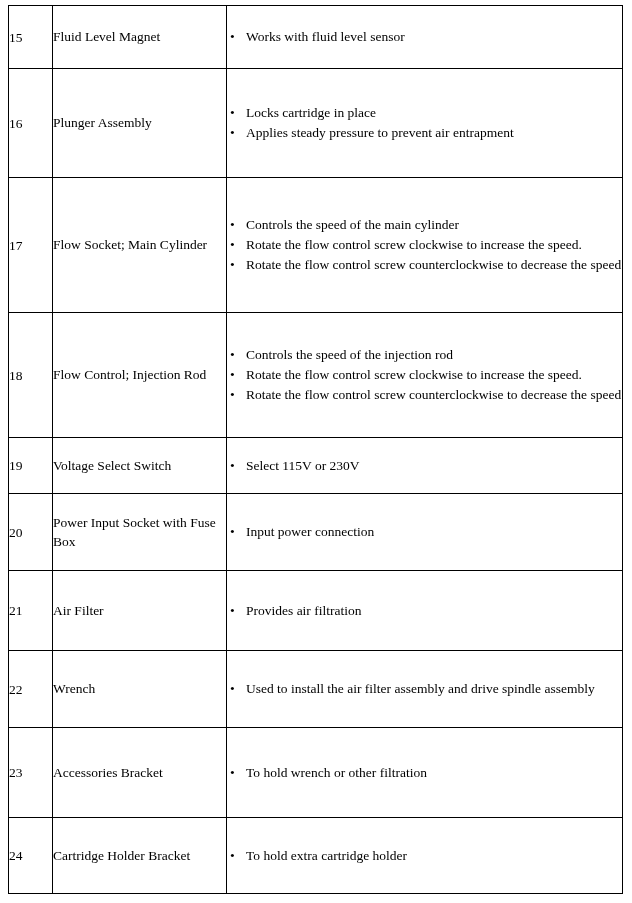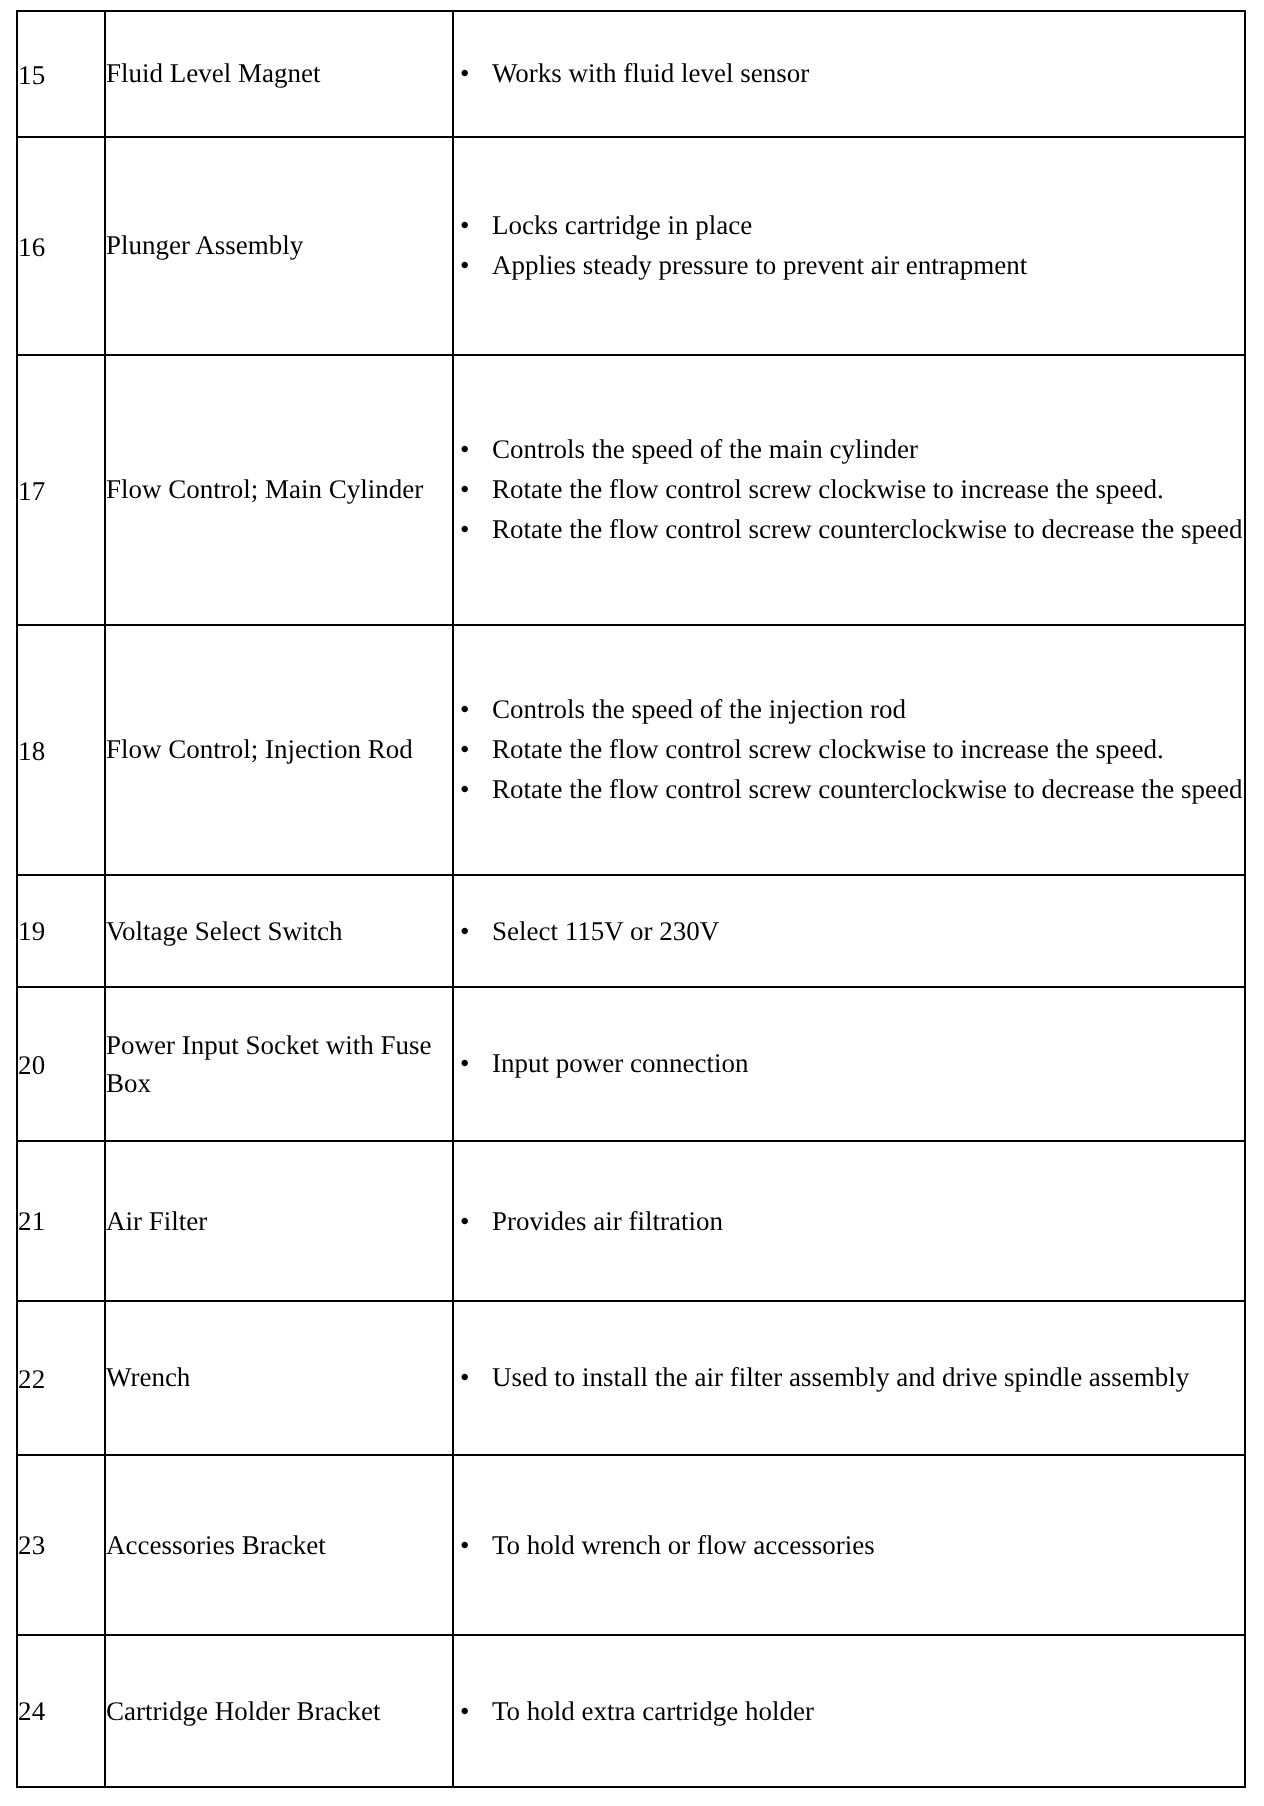--- a/index.html
+++ b/index.html
@@ -119,21 +119,21 @@
               </li>
               <li>
                 <span class="bullet-dot">•</span>
                 <span class="bullet-text">Applies steady pressure to prevent air entrapment</span>
               </li>
             </ul>
           </td>
         </tr>
         <tr style="height: 135px;">
           <td class="cell-num">17</td>
-          <td class="cell-name">Flow Control; Main Cylinder</td>
+          <td class="cell-name">Flow Socket; Main Cylinder</td>
           <td class="cell-func">
             <ul class="bullets">
               <li>
                 <span class="bullet-dot">•</span>
                 <span class="bullet-text">Controls the speed of the main cylinder</span>
               </li>
               <li>
                 <span class="bullet-dot">•</span>
                 <span class="bullet-text">Rotate the flow control screw clockwise to increase the speed.</span>
               </li>
@@ -212,21 +212,21 @@
             </ul>
           </td>
         </tr>
         <tr style="height: 90px;">
           <td class="cell-num">23</td>
           <td class="cell-name">Accessories Bracket</td>
           <td class="cell-func">
             <ul class="bullets">
               <li>
                 <span class="bullet-dot">•</span>
-                <span class="bullet-text">To hold wrench or flow accessories</span>
+                <span class="bullet-text">To hold wrench or other filtration</span>
               </li>
             </ul>
           </td>
         </tr>
         <tr style="height: 76px;">
           <td class="cell-num">24</td>
           <td class="cell-name">Cartridge Holder Bracket</td>
           <td class="cell-func">
             <ul class="bullets">
               <li>

